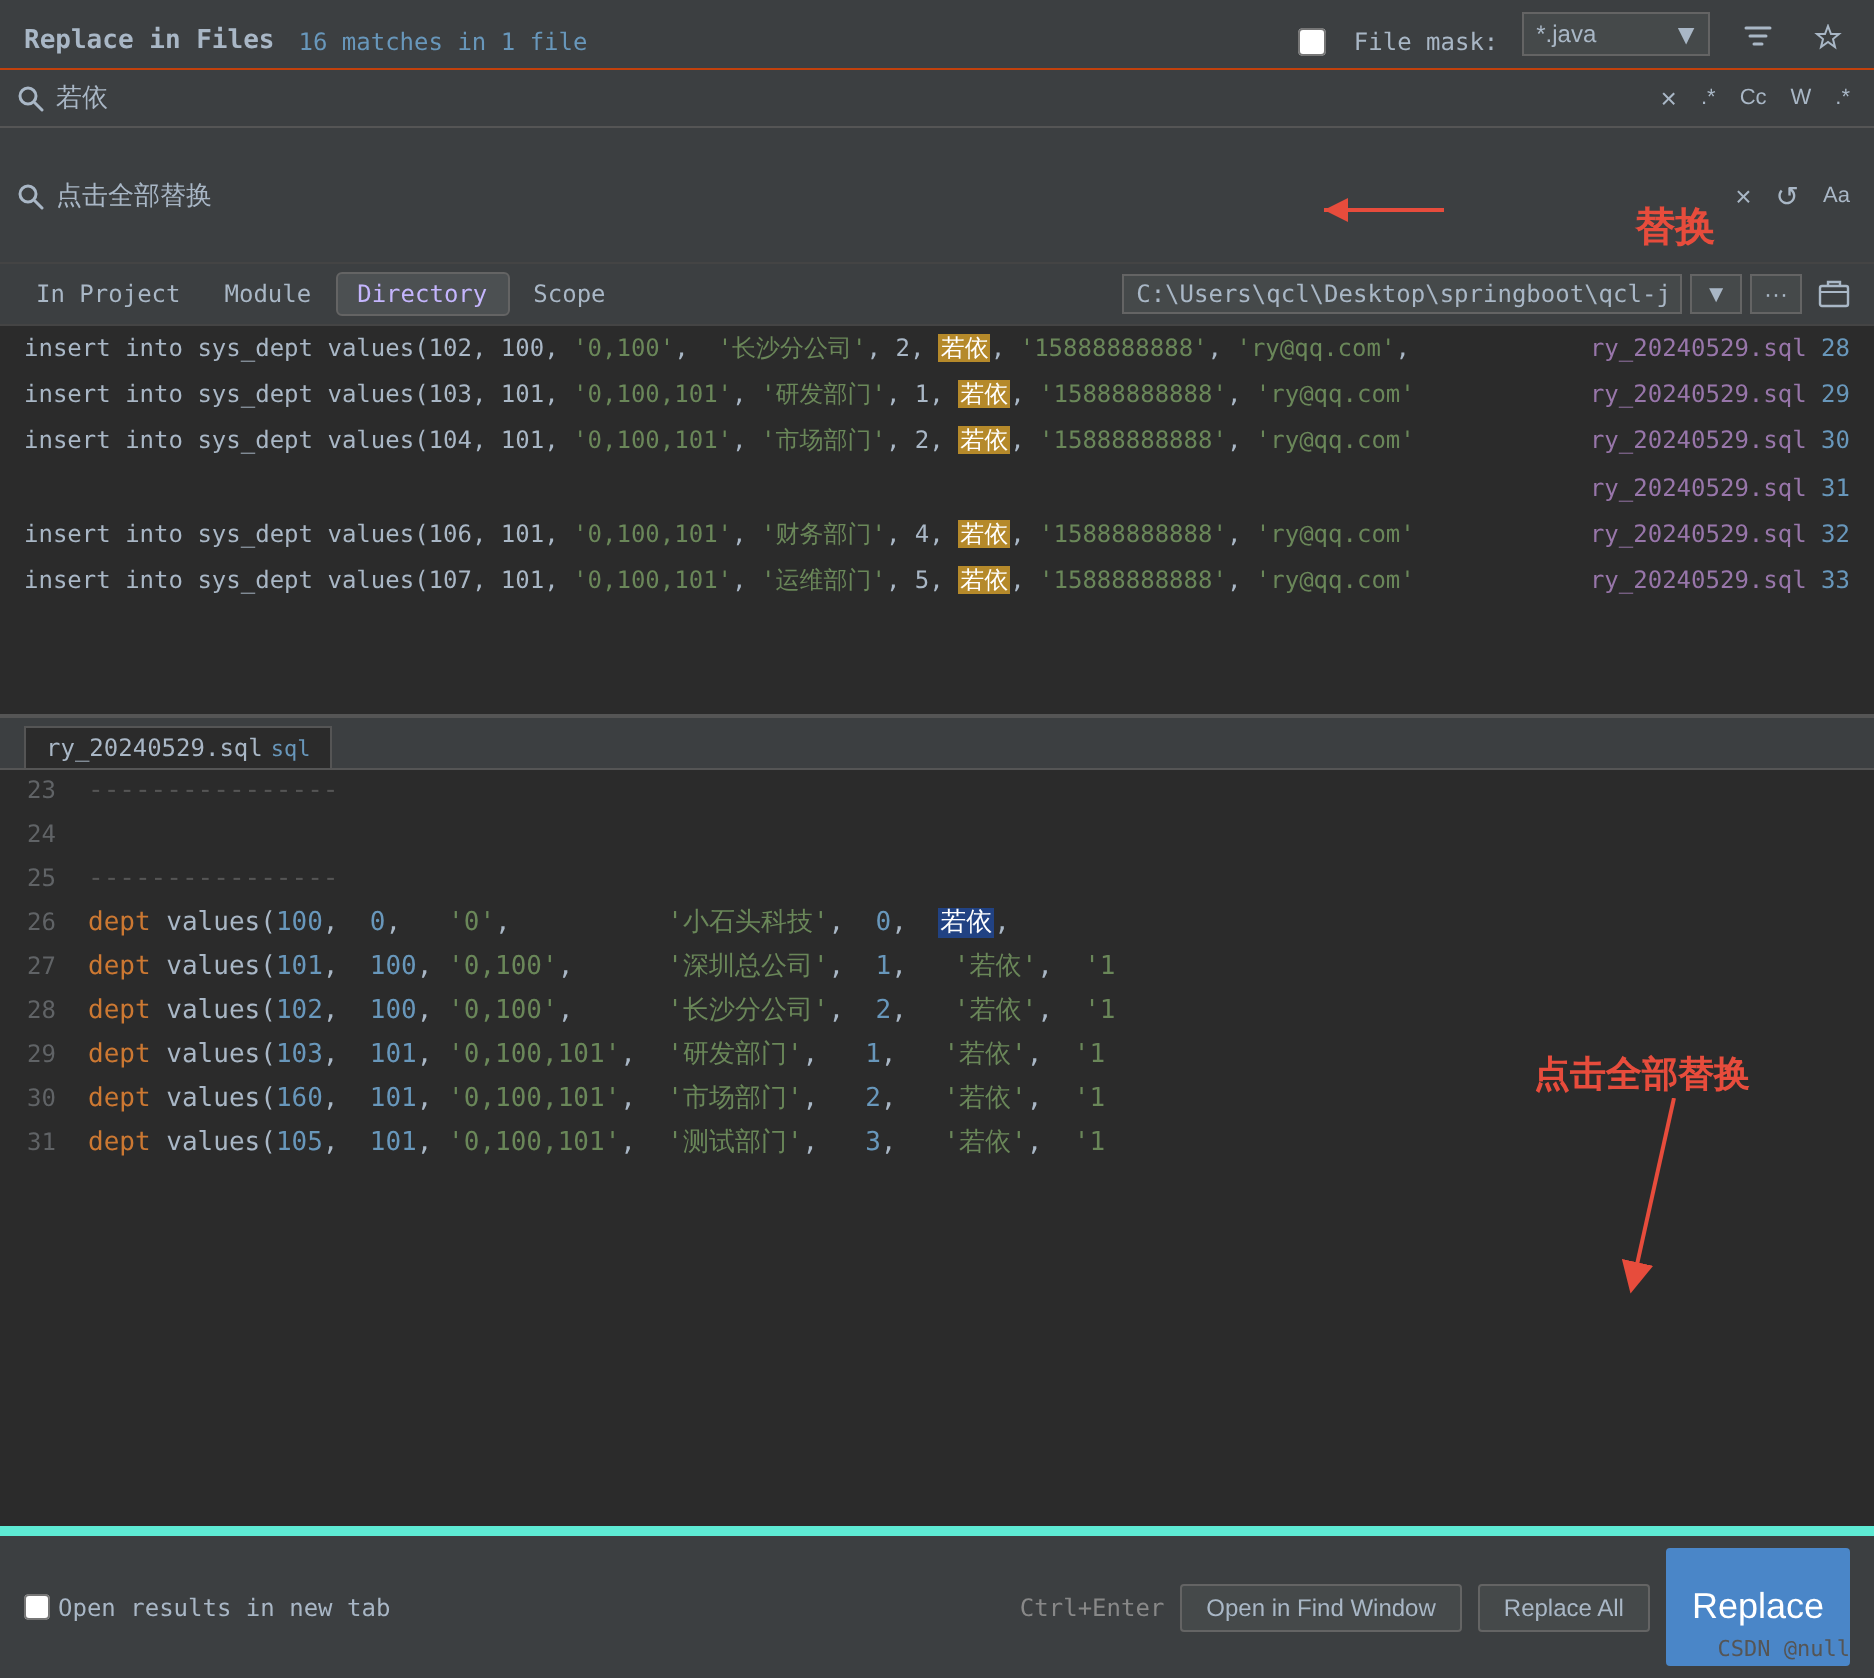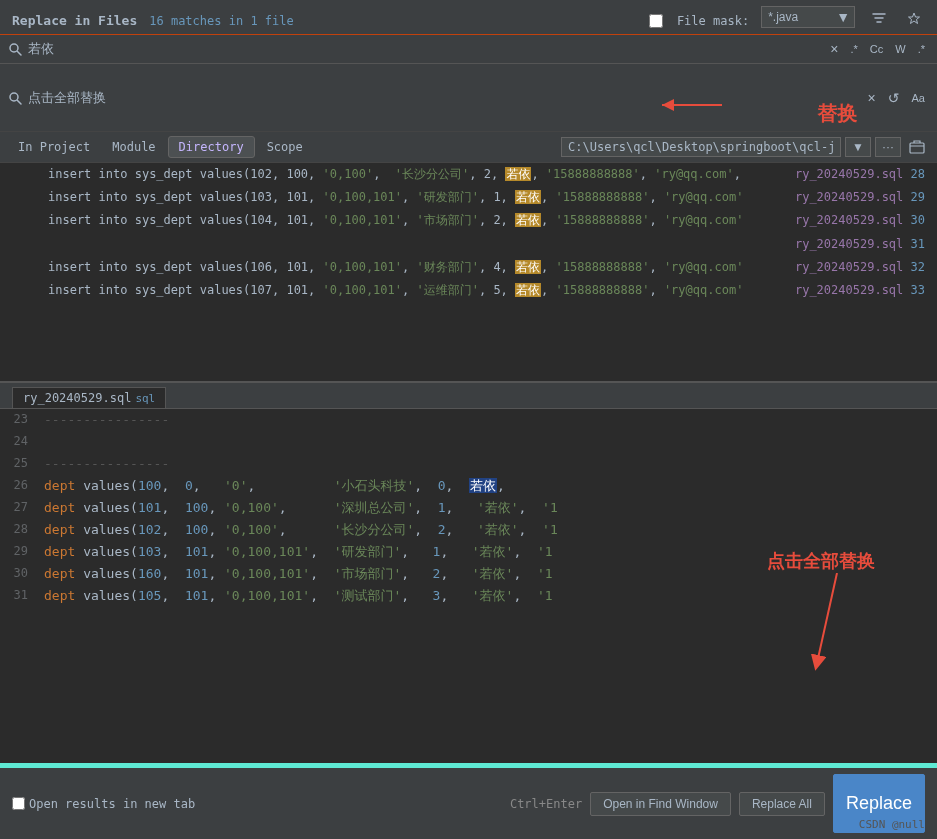--- a/index.html
+++ b/index.html
@@ -152,23 +152,22 @@
       color: #a9b7c6;
       font-size: 12px;
       padding: 2px 6px;
       cursor: pointer;
     }
 
     
     .results-list {
       background: #2b2b2b;
       overflow-y: auto;
-      height: 220px;
+      height: 196px;
       border-bottom: 2px solid #555;
-      padding-left: 36px;
     }
     .result-row {
       padding: 2px 12px;
       font-size: 12px;
       color: #a9b7c6;
       white-space: nowrap;
       overflow: hidden;
       display: flex;
       align-items: center;
       gap: 0;

